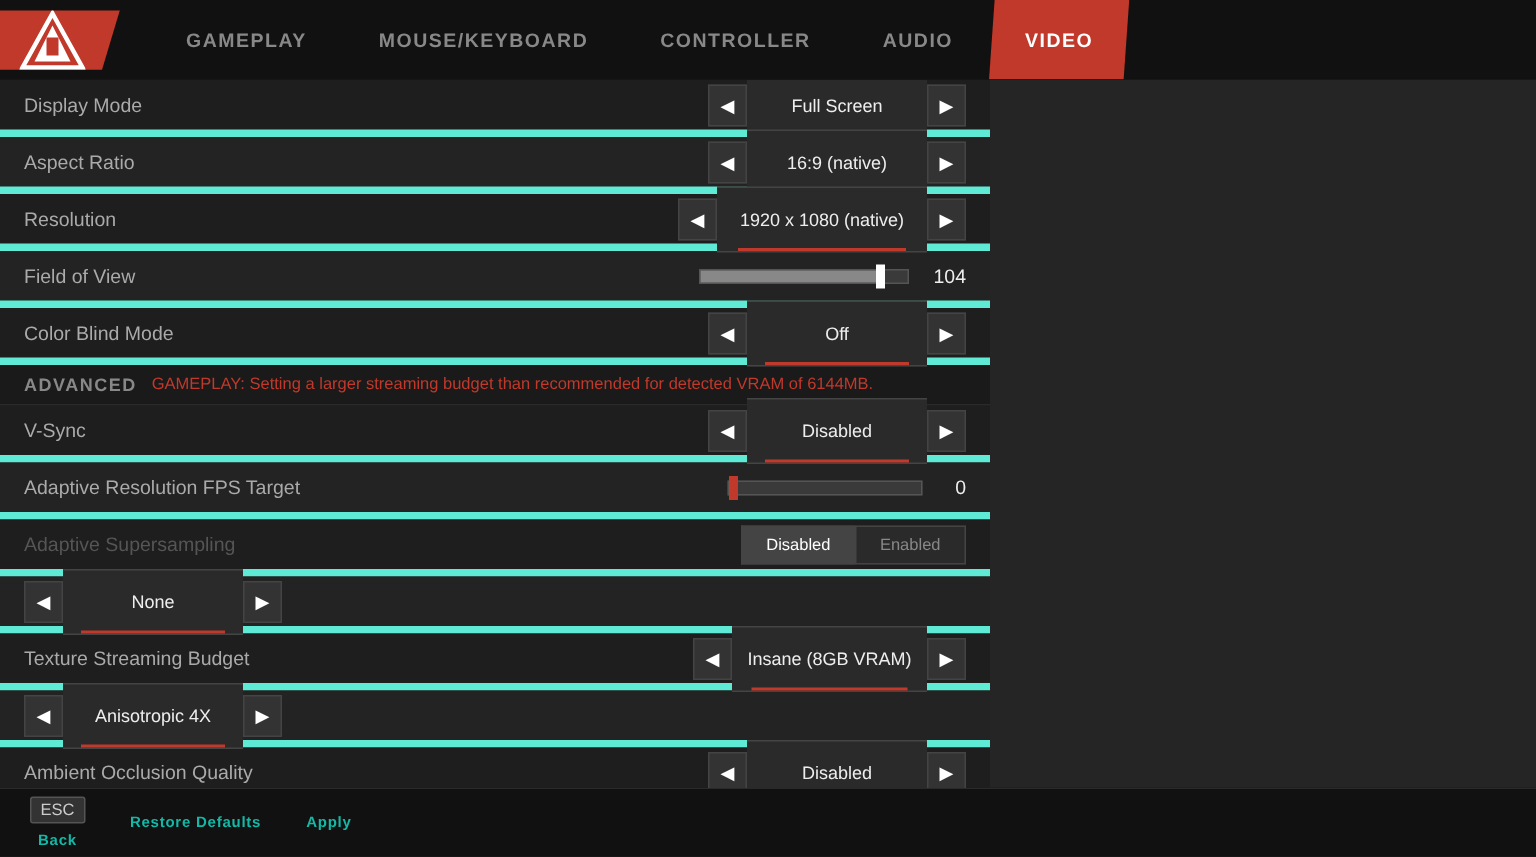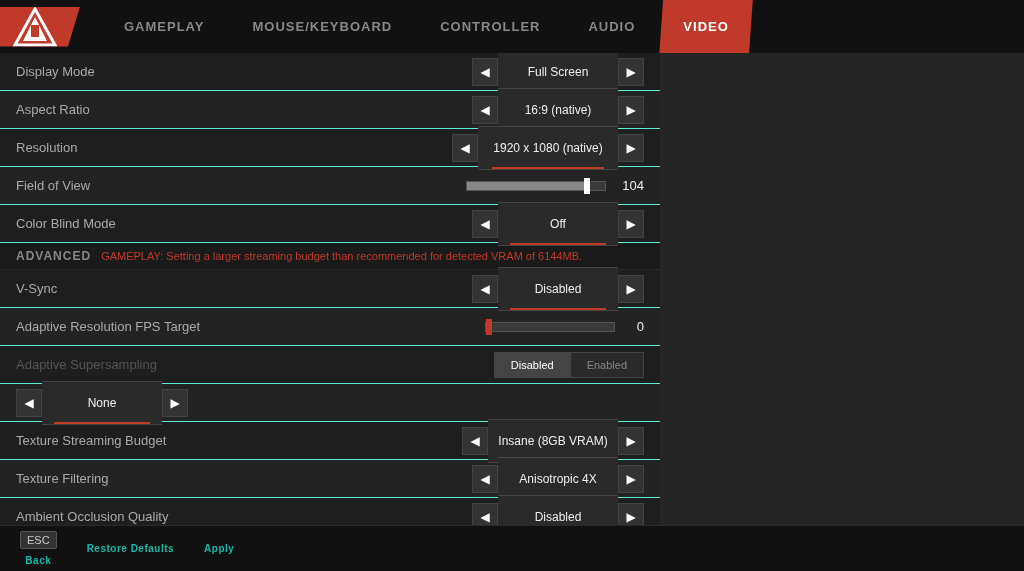--- a/index.html
+++ b/index.html
@@ -86,21 +86,21 @@
       flex: 1;
       background: #252525;
     }
 
     
     .setting-row {
       display: flex;
       align-items: center;
       padding: 0 16px;
       height: 38px;
-      border-bottom: 1px solid #5eead4;
+      border-bottom: 5px solid #5eead4;
       background: #1e1e1e;
     }
     .setting-row:nth-child(even) {
       background: #232323;
     }
     .setting-label {
       flex: 1;
       font-size: 13px;
       color: #aaa;
     }
@@ -401,21 +401,20 @@
     <div class="setting-row">
       <span class="setting-label">Texture Streaming Budget</span>
       <div class="arrow-control">
         <div class="arrow-btn">◀</div>
         <div class="arrow-value" style="min-width:130px;">Insane (8GB VRAM)</div>
         <div class="arrow-btn">▶</div>
       </div>
     </div>
 
     <div class="setting-row">
-      <span class="setting-label">Texture Filtering</span>
       <div class="arrow-control">
         <div class="arrow-btn">◀</div>
         <div class="arrow-value">Anisotropic 4X</div>
         <div class="arrow-btn">▶</div>
       </div>
     </div>
 
     <div class="setting-row">
       <span class="setting-label">Ambient Occlusion Quality</span>
       <div class="arrow-control">

